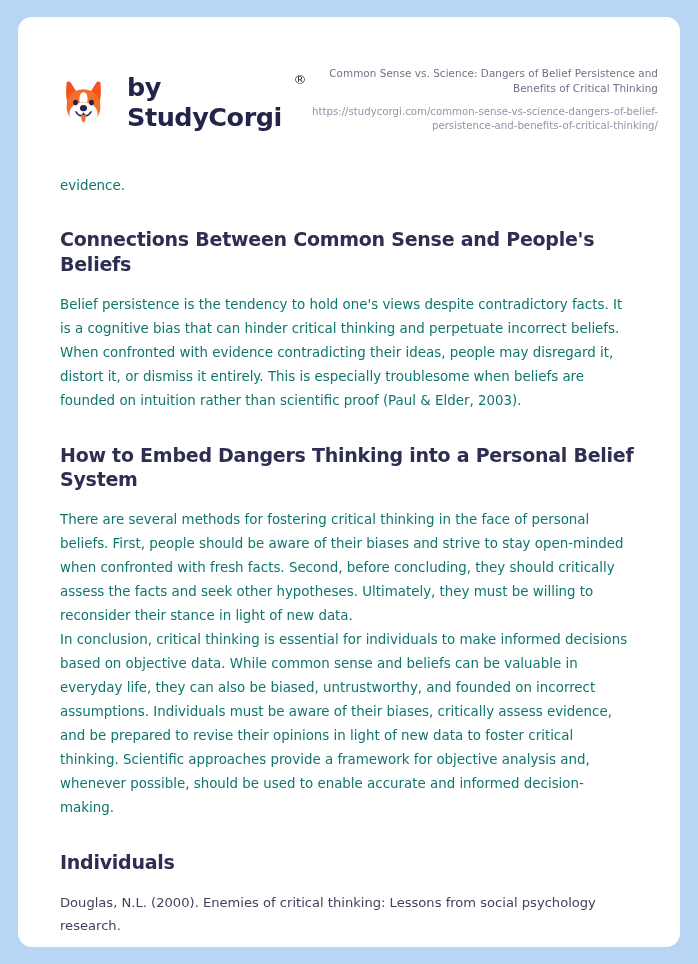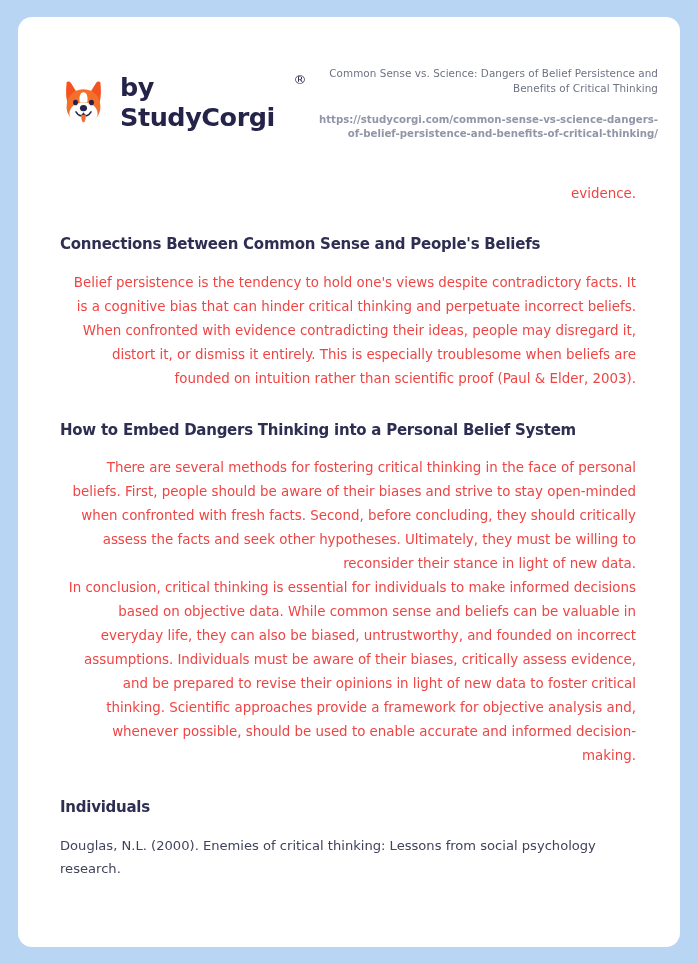--- a/index.html
+++ b/index.html
@@ -30,21 +30,21 @@
   .doc-header {
     display: flex;
     align-items: flex-start;
     justify-content: space-between;
     padding: 47px 22px 0 42px;
   }
 
   .brand {
     display: flex;
     align-items: center;
-    gap: 13px;
+    gap: 20px;
     padding-top: 8px;
   }
 
   .corgi-logo {
     width: 47px;
     height: 47px;
     flex: 0 0 auto;
     display: block;
   }
 
@@ -75,44 +75,44 @@
 
   .header-title {
     font-size: 10.4px;
     font-weight: 400;
     color: #6e7285;
     line-height: 1.42;
     letter-spacing: 0.06px;
   }
 
   .header-url {
-    margin-top: 17px;
+    margin-top: 9px;
     font-size: 10.2px;
-    font-weight: 700;
+    font-weight: 400;
     color: #9195a8;
     line-height: 1.42;
     word-break: break-word;
   }
 
   
   .doc-body {
     padding: 0 44px 0 42px;
     margin-top: 40px;
   }
 
   .para {
     font-size: 13.4px;
     line-height: 1.79;
-    color: #ef4444;
+    color: #0f766e;
     margin-bottom: 0;
-    text-align: right;
+    text-align: left;
   }
 
   .section-heading {
-    font-size: 15px;
+    font-size: 19px;
     font-weight: 700;
     color: #2e2e52;
     letter-spacing: -0.25px;
     line-height: 1.3;
   }
 
   .sec-h-gap-top   { margin-top: 30px; }
   .sec-h-gap-bot   { margin-bottom: 16px; }
 
   .ref-item {

